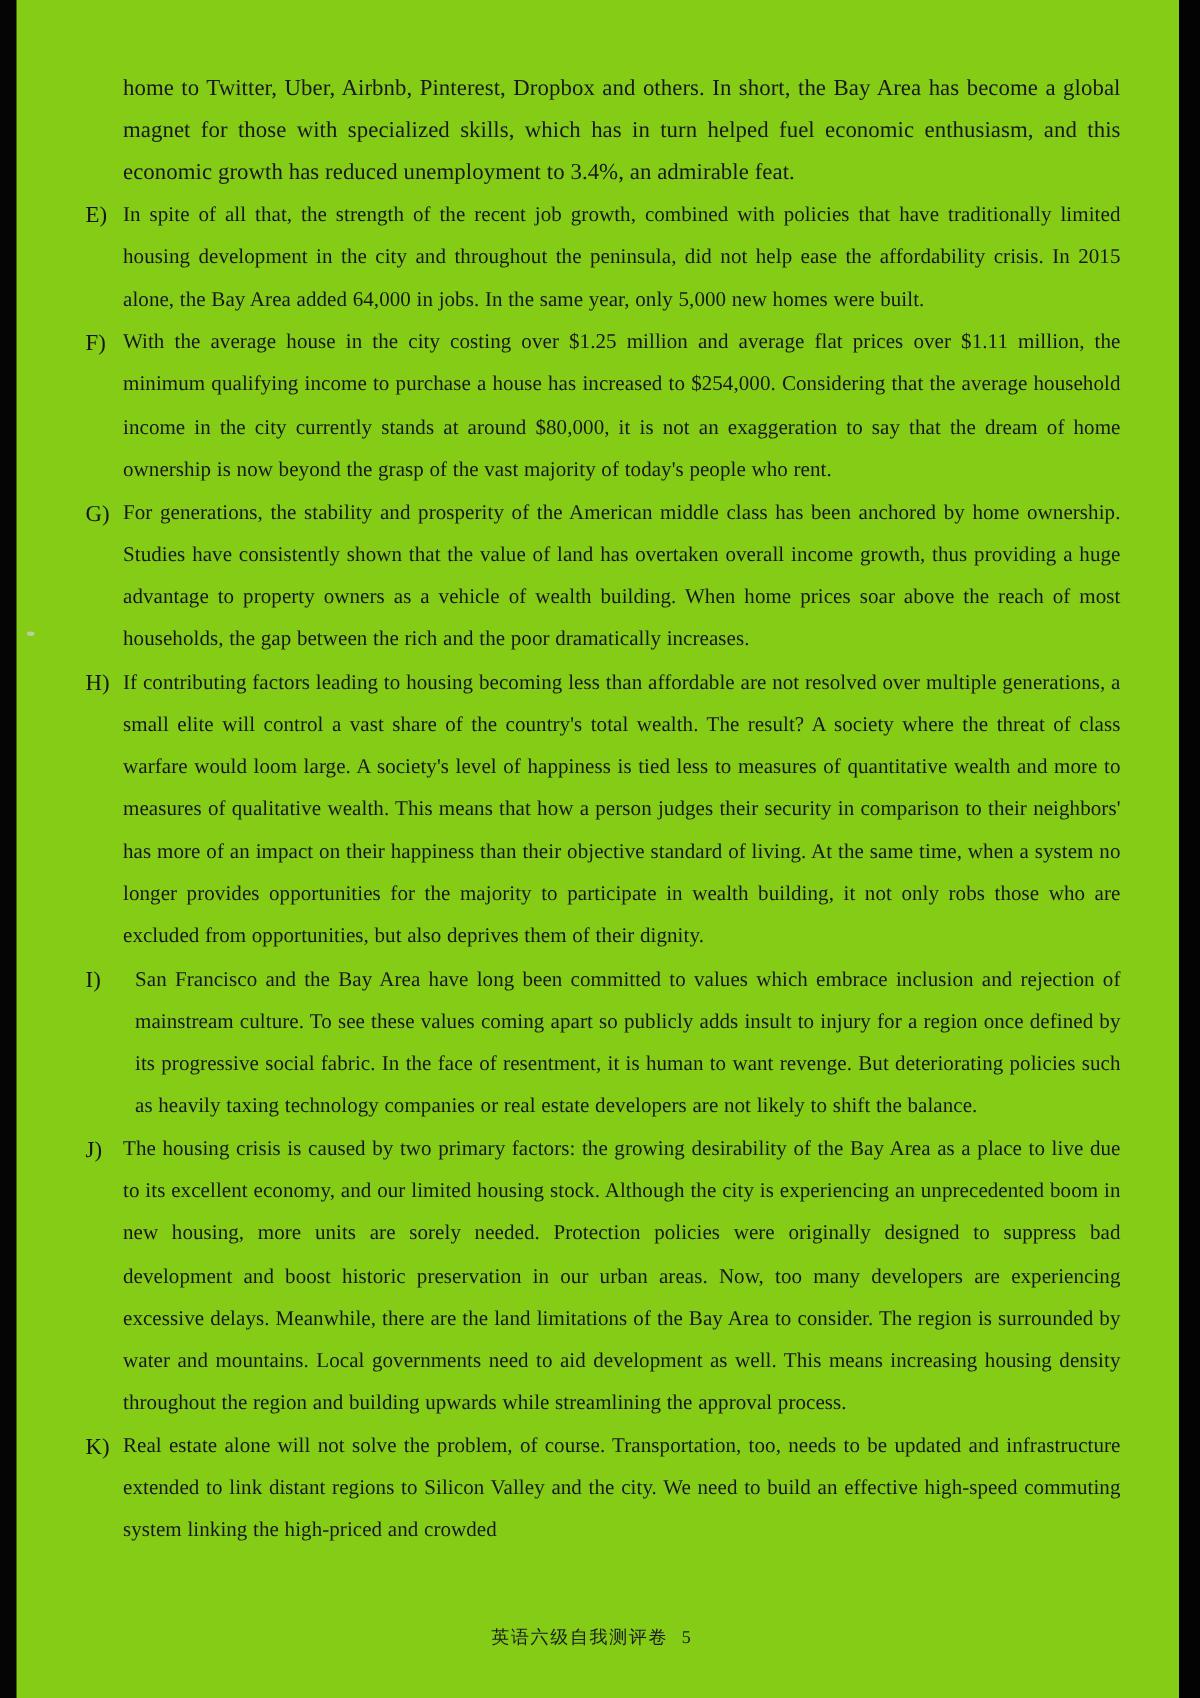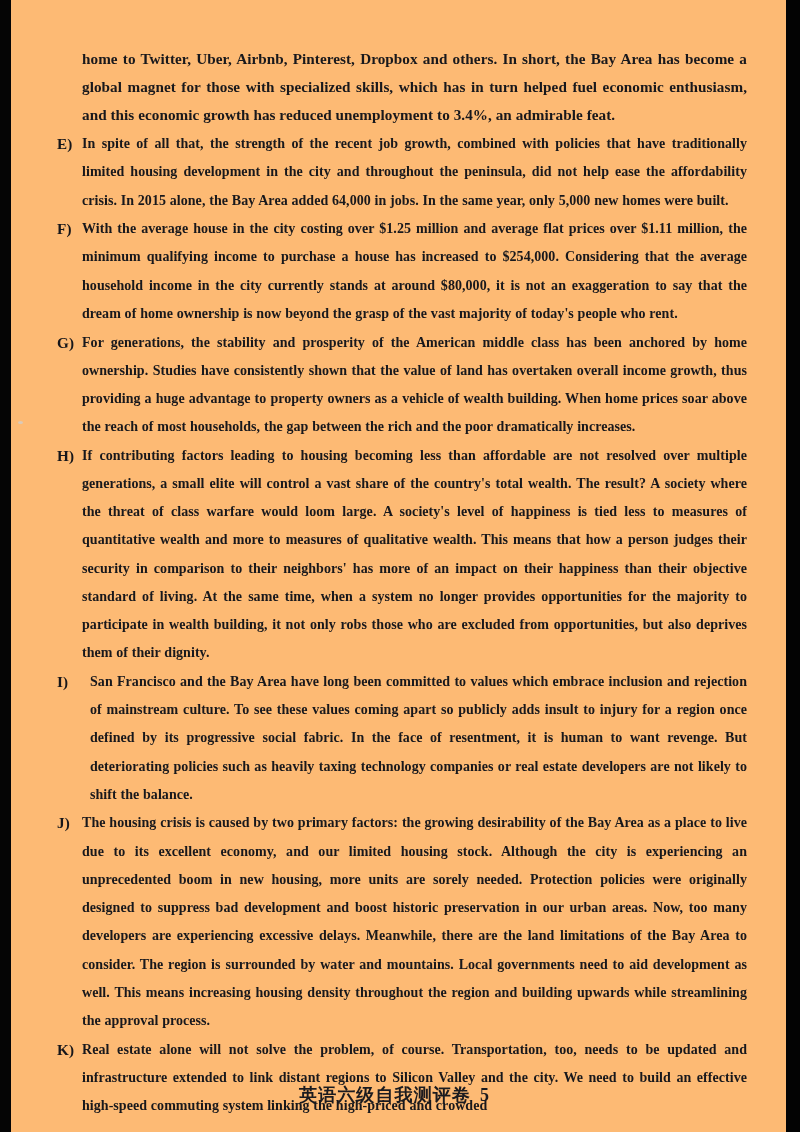--- a/index.html
+++ b/index.html
@@ -5,24 +5,23 @@
   html, body {
     margin: 0;
     padding: 0;
     background: #ffffff;
   }
 
   .page {
     position: relative;
     width: 800px;
     height: 1132px;
-    background: #fdba74;
+    background: #84cc16;
     overflow: hidden;
     font-family: "Liberation Serif", "DejaVu Serif", serif;
-    font-weight: bold;
   }
 
   
   .scan-edge-left {
     position: absolute;
     left: 0;
     top: 0;
     width: 11px;
     height: 1132px;
     background: #050505;
@@ -88,21 +87,21 @@
     margin: 0 0 0.5px 0;
     padding-left: 25px;
   }
 
   .footer {
     position: absolute;
     left: 0;
     right: 12px;
     top: 1083px;
     text-align: center;
-    font-size: 18px;
+    font-size: 12px;
     color: #1b1b1f;
     font-family: "DejaVu Sans", "Liberation Sans", sans-serif;
     letter-spacing: 1.1px;
   }
   .footer .page-num {
     font-family: "Liberation Serif", "DejaVu Serif", serif;
     letter-spacing: 0;
     margin-left: 9px;
   }
 

